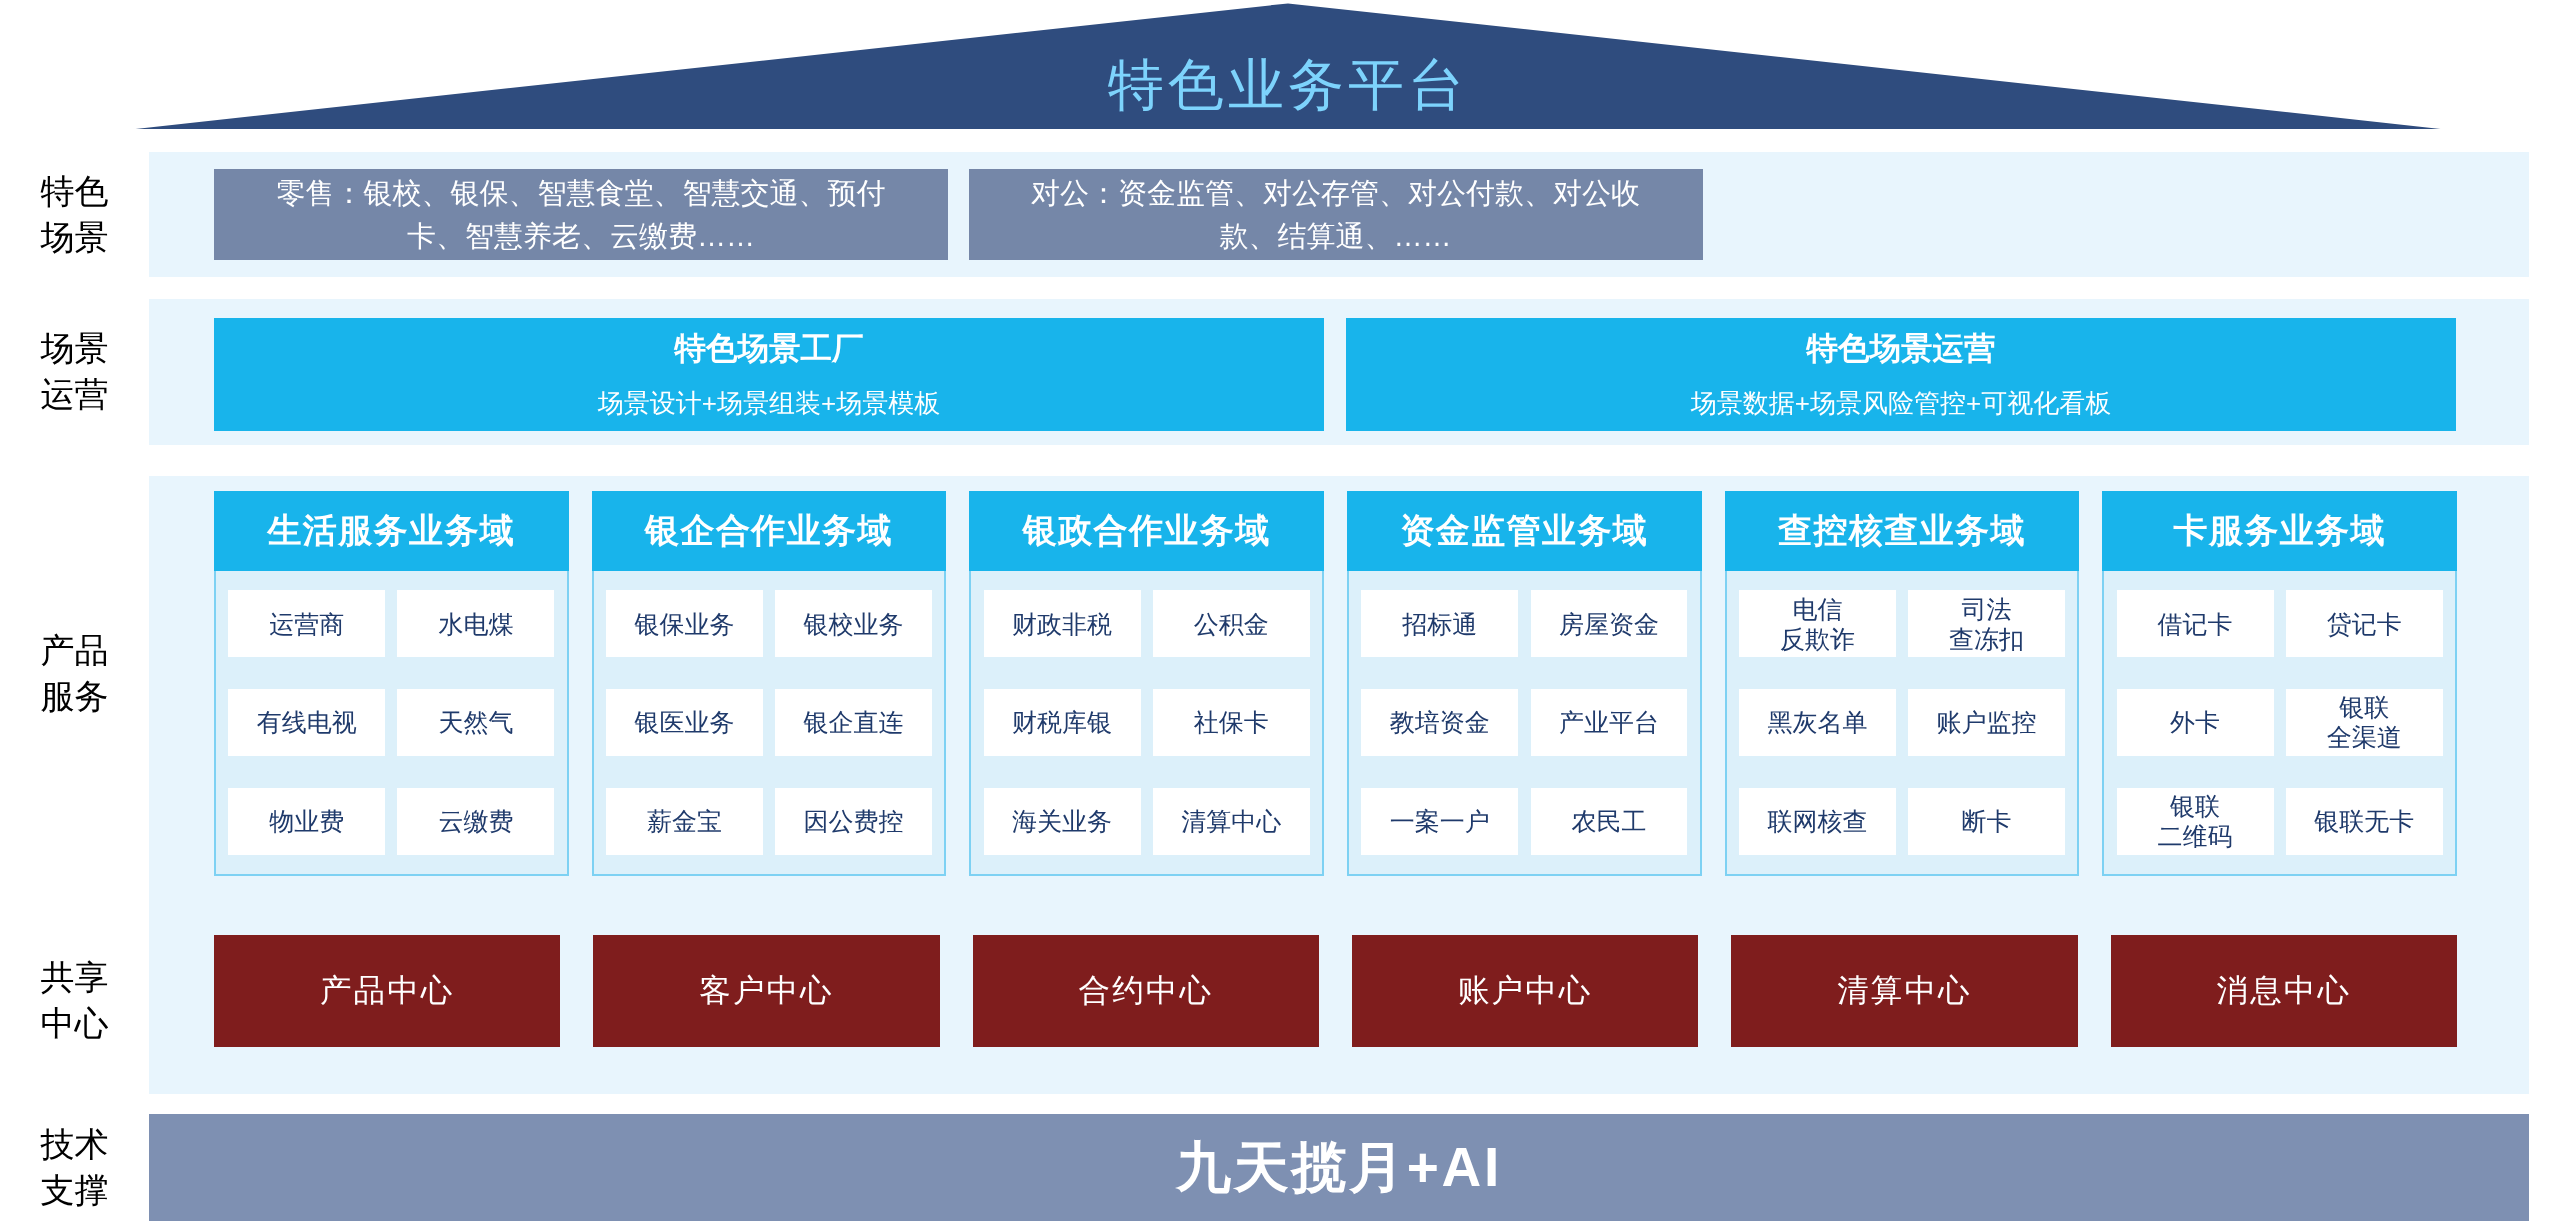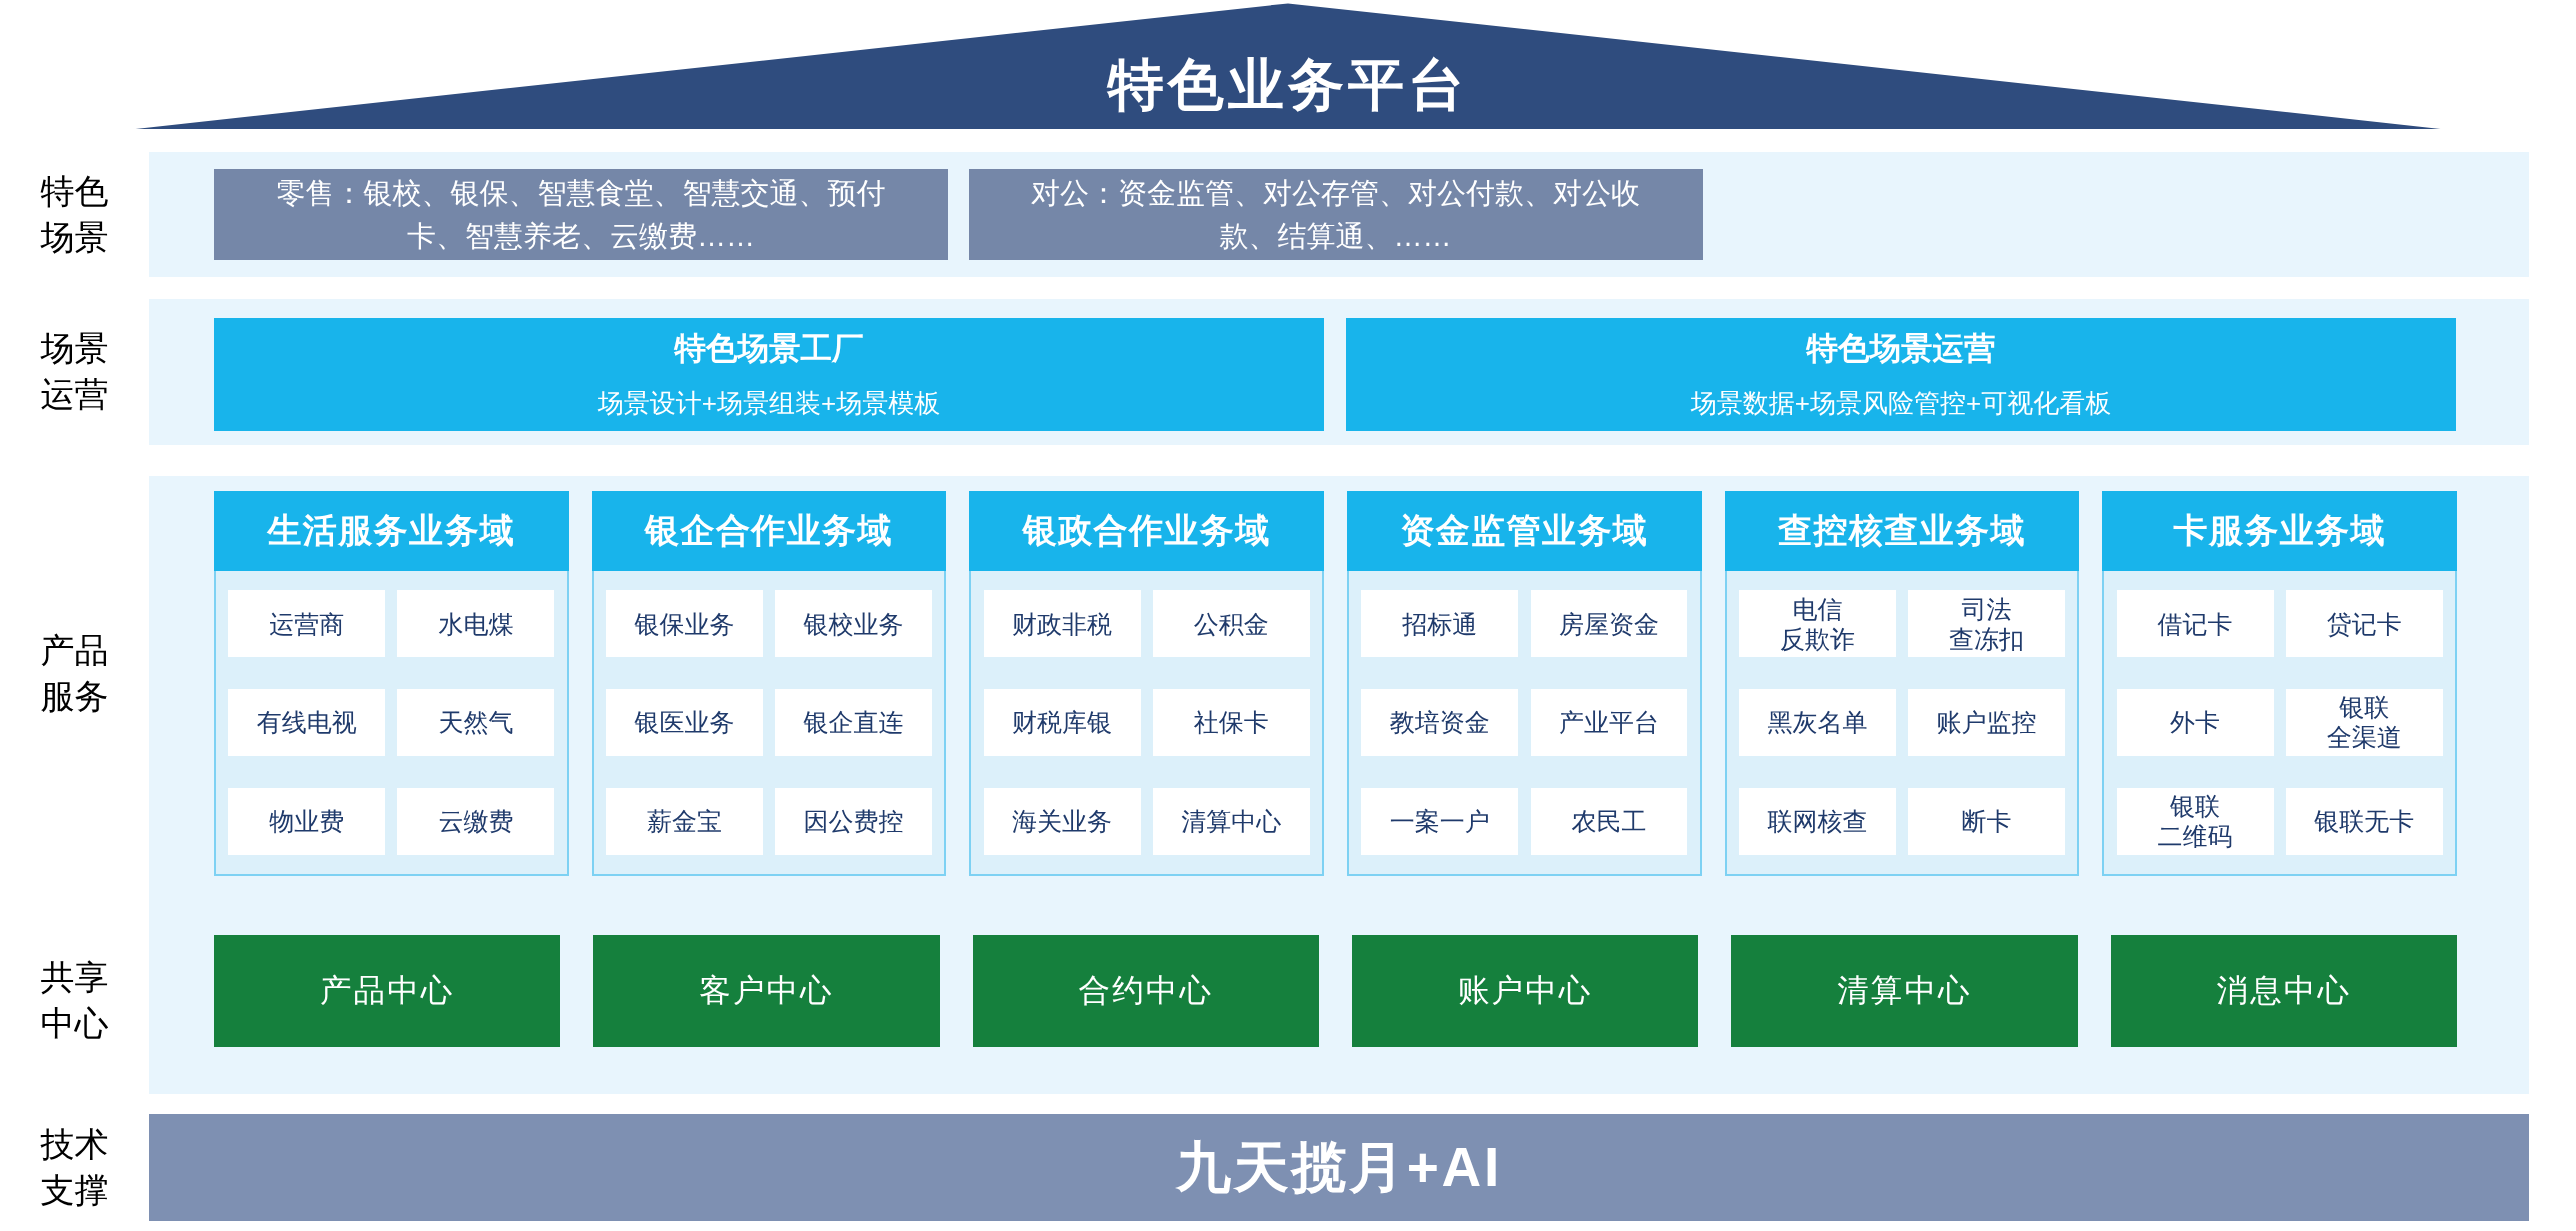--- a/index.html
+++ b/index.html
@@ -3,21 +3,21 @@
 <meta charset="utf-8">
 <style>
   html,body{margin:0;padding:0;background:#ffffff;}
   body{width:2576px;height:1232px;font-family:"Liberation Sans","DejaVu Sans",sans-serif;}
   .canvas{position:relative;width:2576px;height:1232px;background:#ffffff;overflow:hidden;}
 
   
   .roof{position:absolute;left:131px;top:3.4px;width:2314px;height:126px;background:#2F4C7E;
         clip-path:polygon(50% 0%,100% 100%,0% 100%);
         display:flex;align-items:flex-end;justify-content:center;}
-  .roof-title{color:#ffffff;font-weight:bold;font-size:56px;letter-spacing:4.1px;padding-bottom:5.5px;}
+  .roof-title{color:#7dd3fc;font-weight:normal;font-size:56px;letter-spacing:4.1px;padding-bottom:5.5px;}
 
   
   .side-label{position:absolute;left:0;width:149px;display:flex;align-items:center;justify-content:center;
               color:#000000;font-size:34px;line-height:1.35;text-align:center;white-space:pre-line;}
   #lbl-scenes{top:152px;height:125px;}
   #lbl-ops{top:299px;height:146px;}
   #lbl-products{top:460px;height:427px;}
   #lbl-centers{top:908px;height:186px;}
   #lbl-tech{top:1114px;height:107px;}
 
@@ -49,21 +49,21 @@
   .col-header{height:80px;background:#18B4EB;color:#ffffff;font-size:34px;font-weight:bold;
               display:flex;align-items:center;justify-content:center;letter-spacing:1.4px;}
   .col-body{height:305px;background:#DCF0FA;border:2.1px solid #7DD1F3;border-top:none;box-sizing:border-box;
             display:grid;grid-template-columns:1fr 1fr;grid-template-rows:repeat(3,1fr);
             column-gap:12.3px;row-gap:31.5px;padding:19px 12.3px;}
   .cell{background:#ffffff;color:#1F3A6B;font-size:25px;line-height:1.2;
         display:flex;align-items:center;justify-content:center;text-align:center;white-space:pre-line;}
 
   
   .centers-row{position:absolute;left:65px;top:27px;width:2243px;display:flex;gap:33px;}
-  .center-box{flex:1;height:112px;background:#15803d;color:#ffffff;font-size:31.5px;
+  .center-box{flex:1;height:112px;background:#7f1d1d;color:#ffffff;font-size:31.5px;
               display:flex;align-items:center;justify-content:center;letter-spacing:2.1px;}
 
   
   .foundation-title{color:#ffffff;font-size:55px;font-weight:bold;letter-spacing:2.7px;}
 </style>
 </head>
 <body>
 
 <div class="canvas">
 

